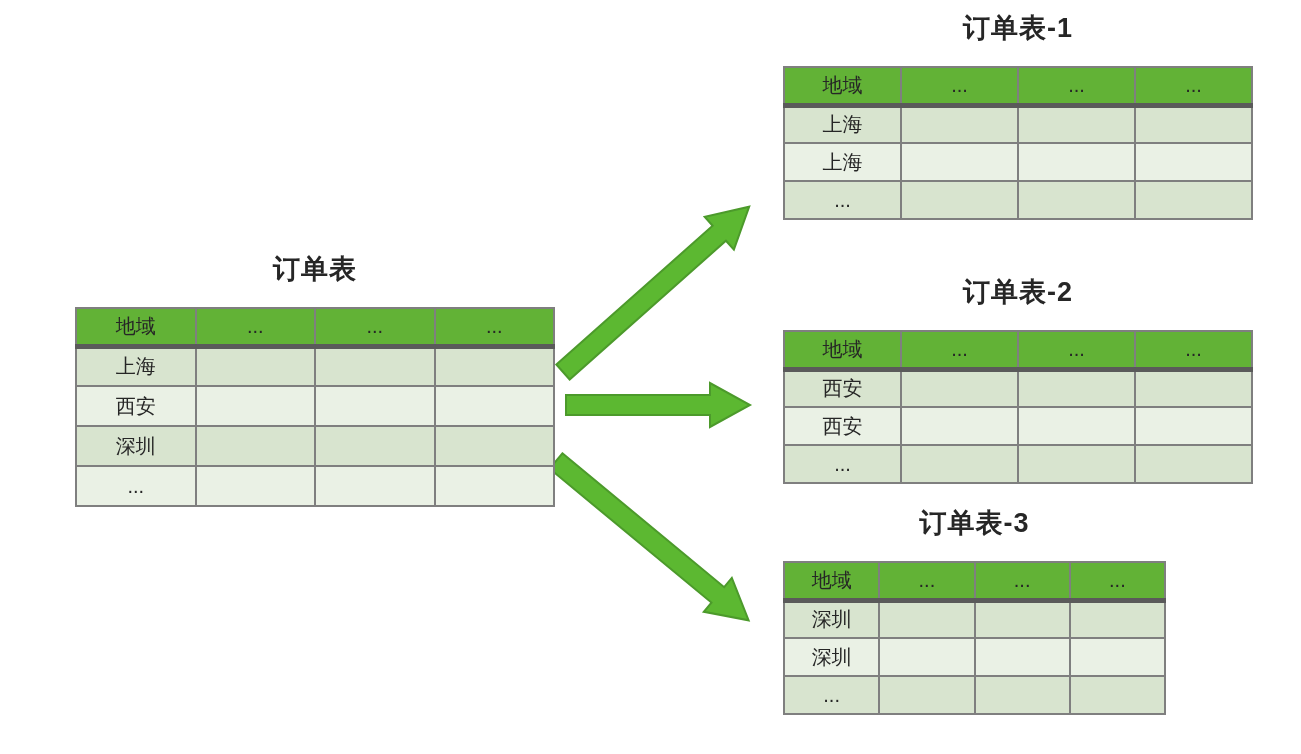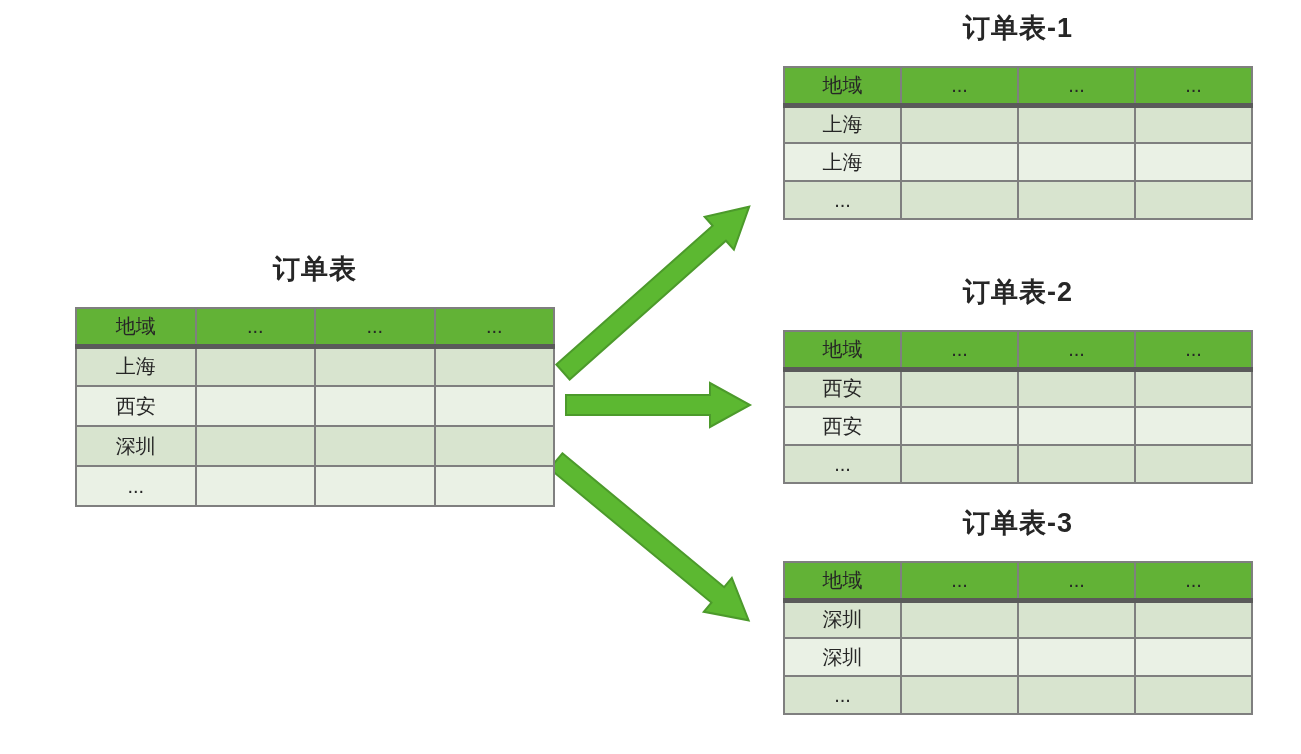--- a/index.html
+++ b/index.html
@@ -187,21 +187,21 @@
         <tr>
           <td>...</td>
           <td></td>
           <td></td>
           <td></td>
         </tr>
       </tbody>
     </table>
   </div>
 
-  <div class="block" style="left:783px; top:503px; width:470px;">
+  <div class="block" style="left:783px; top:503px; width:383px;">
     <div class="block-title">订单表-3</div>
     <table class="region-table shard-table">
       <thead>
         <tr>
           <th>地域</th>
           <th>...</th>
           <th>...</th>
           <th>...</th>
         </tr>
       </thead>

